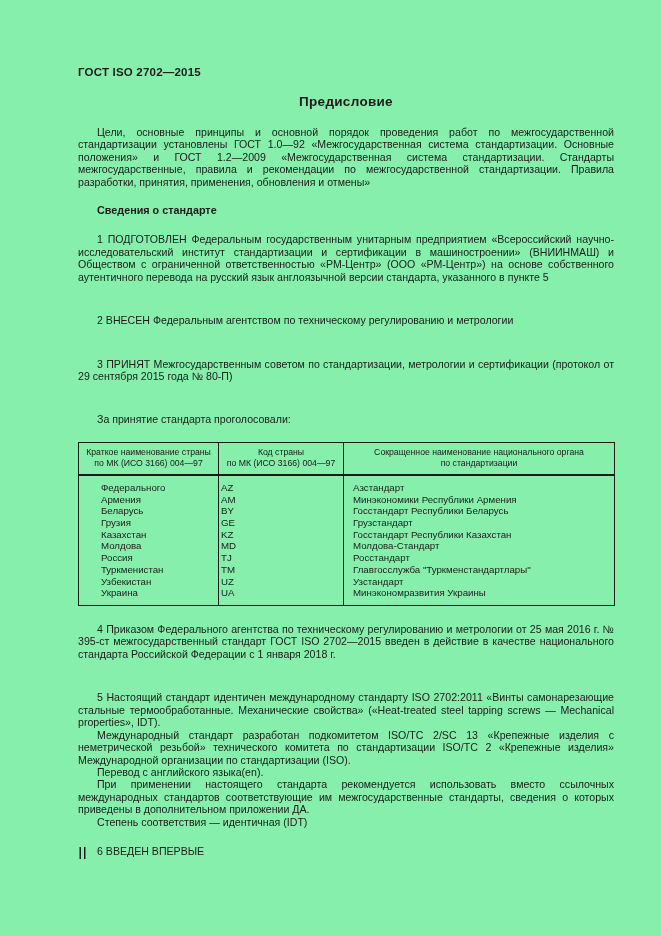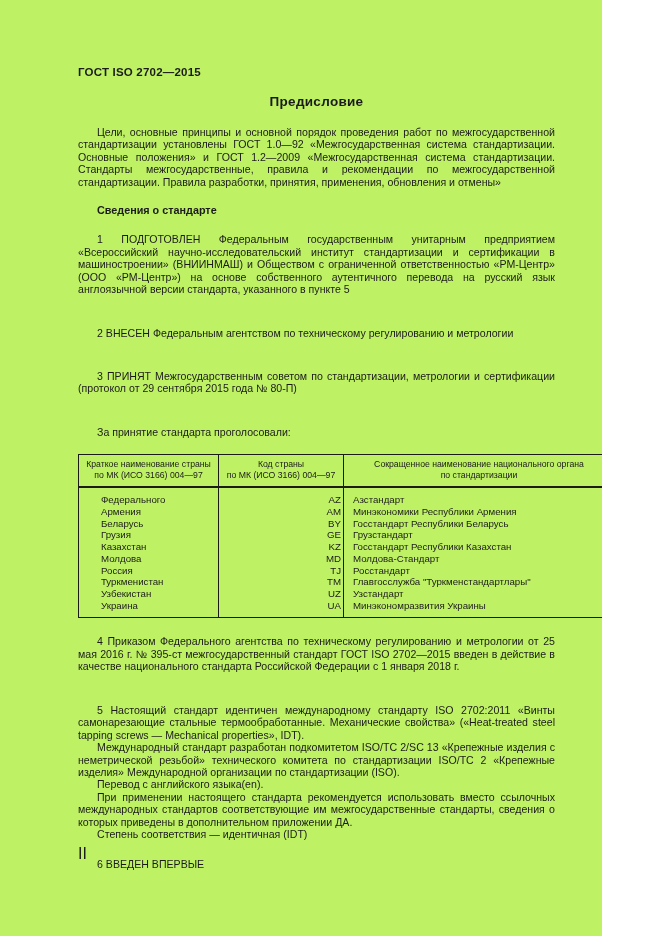--- a/index.html
+++ b/index.html
@@ -5,24 +5,24 @@
   * { margin: 0; padding: 0; box-sizing: border-box; }
   html, body { width: 661px; height: 936px; }
   body {
     background: #ffffff;
     color: #1b1b1b;
     font-family: "Liberation Sans", "DejaVu Sans", sans-serif;
     -webkit-font-smoothing: antialiased;
   }
   .page {
     position: relative;
-    width: 602px;
+    width: 661px;
     height: 936px;
     padding: 66px 47px 0 78px;
-    background: #bef264;
+    background: #86efac;
     overflow: hidden;
   }
   .doc-code {
     font-size: 11.5px;
     font-weight: bold;
     letter-spacing: 0.2px;
   }
   .fw-title {
     margin-top: 16px;
     text-align: center;
@@ -65,21 +65,21 @@
   }
   table.vote th + th { border-left: 1px solid #1b1b1b; }
   table.vote td {
     font-size: 9.7px;
     line-height: 11.7px;
     vertical-align: top;
     padding: 0 2px;
   }
   table.vote td.c1, table.vote td.c2 { border-left: 1px solid #1b1b1b; }
   table.vote td.c0 { padding-left: 22px; }
-  table.vote td.c1 { text-align: right; margin-top: 25px; }
+  table.vote td.c1 { text-align: left; margin-top: 25px; }
   table.vote td.c2 { padding-left: 9px; }
   table.vote tbody tr:first-child td { padding-top: 6px; }
   table.vote tbody tr:last-child td { padding-bottom: 6px; }
   .page-num {
     position: absolute;
     left: 78px;
     top: 845px;
     font-size: 16px;
   }
 </style>

